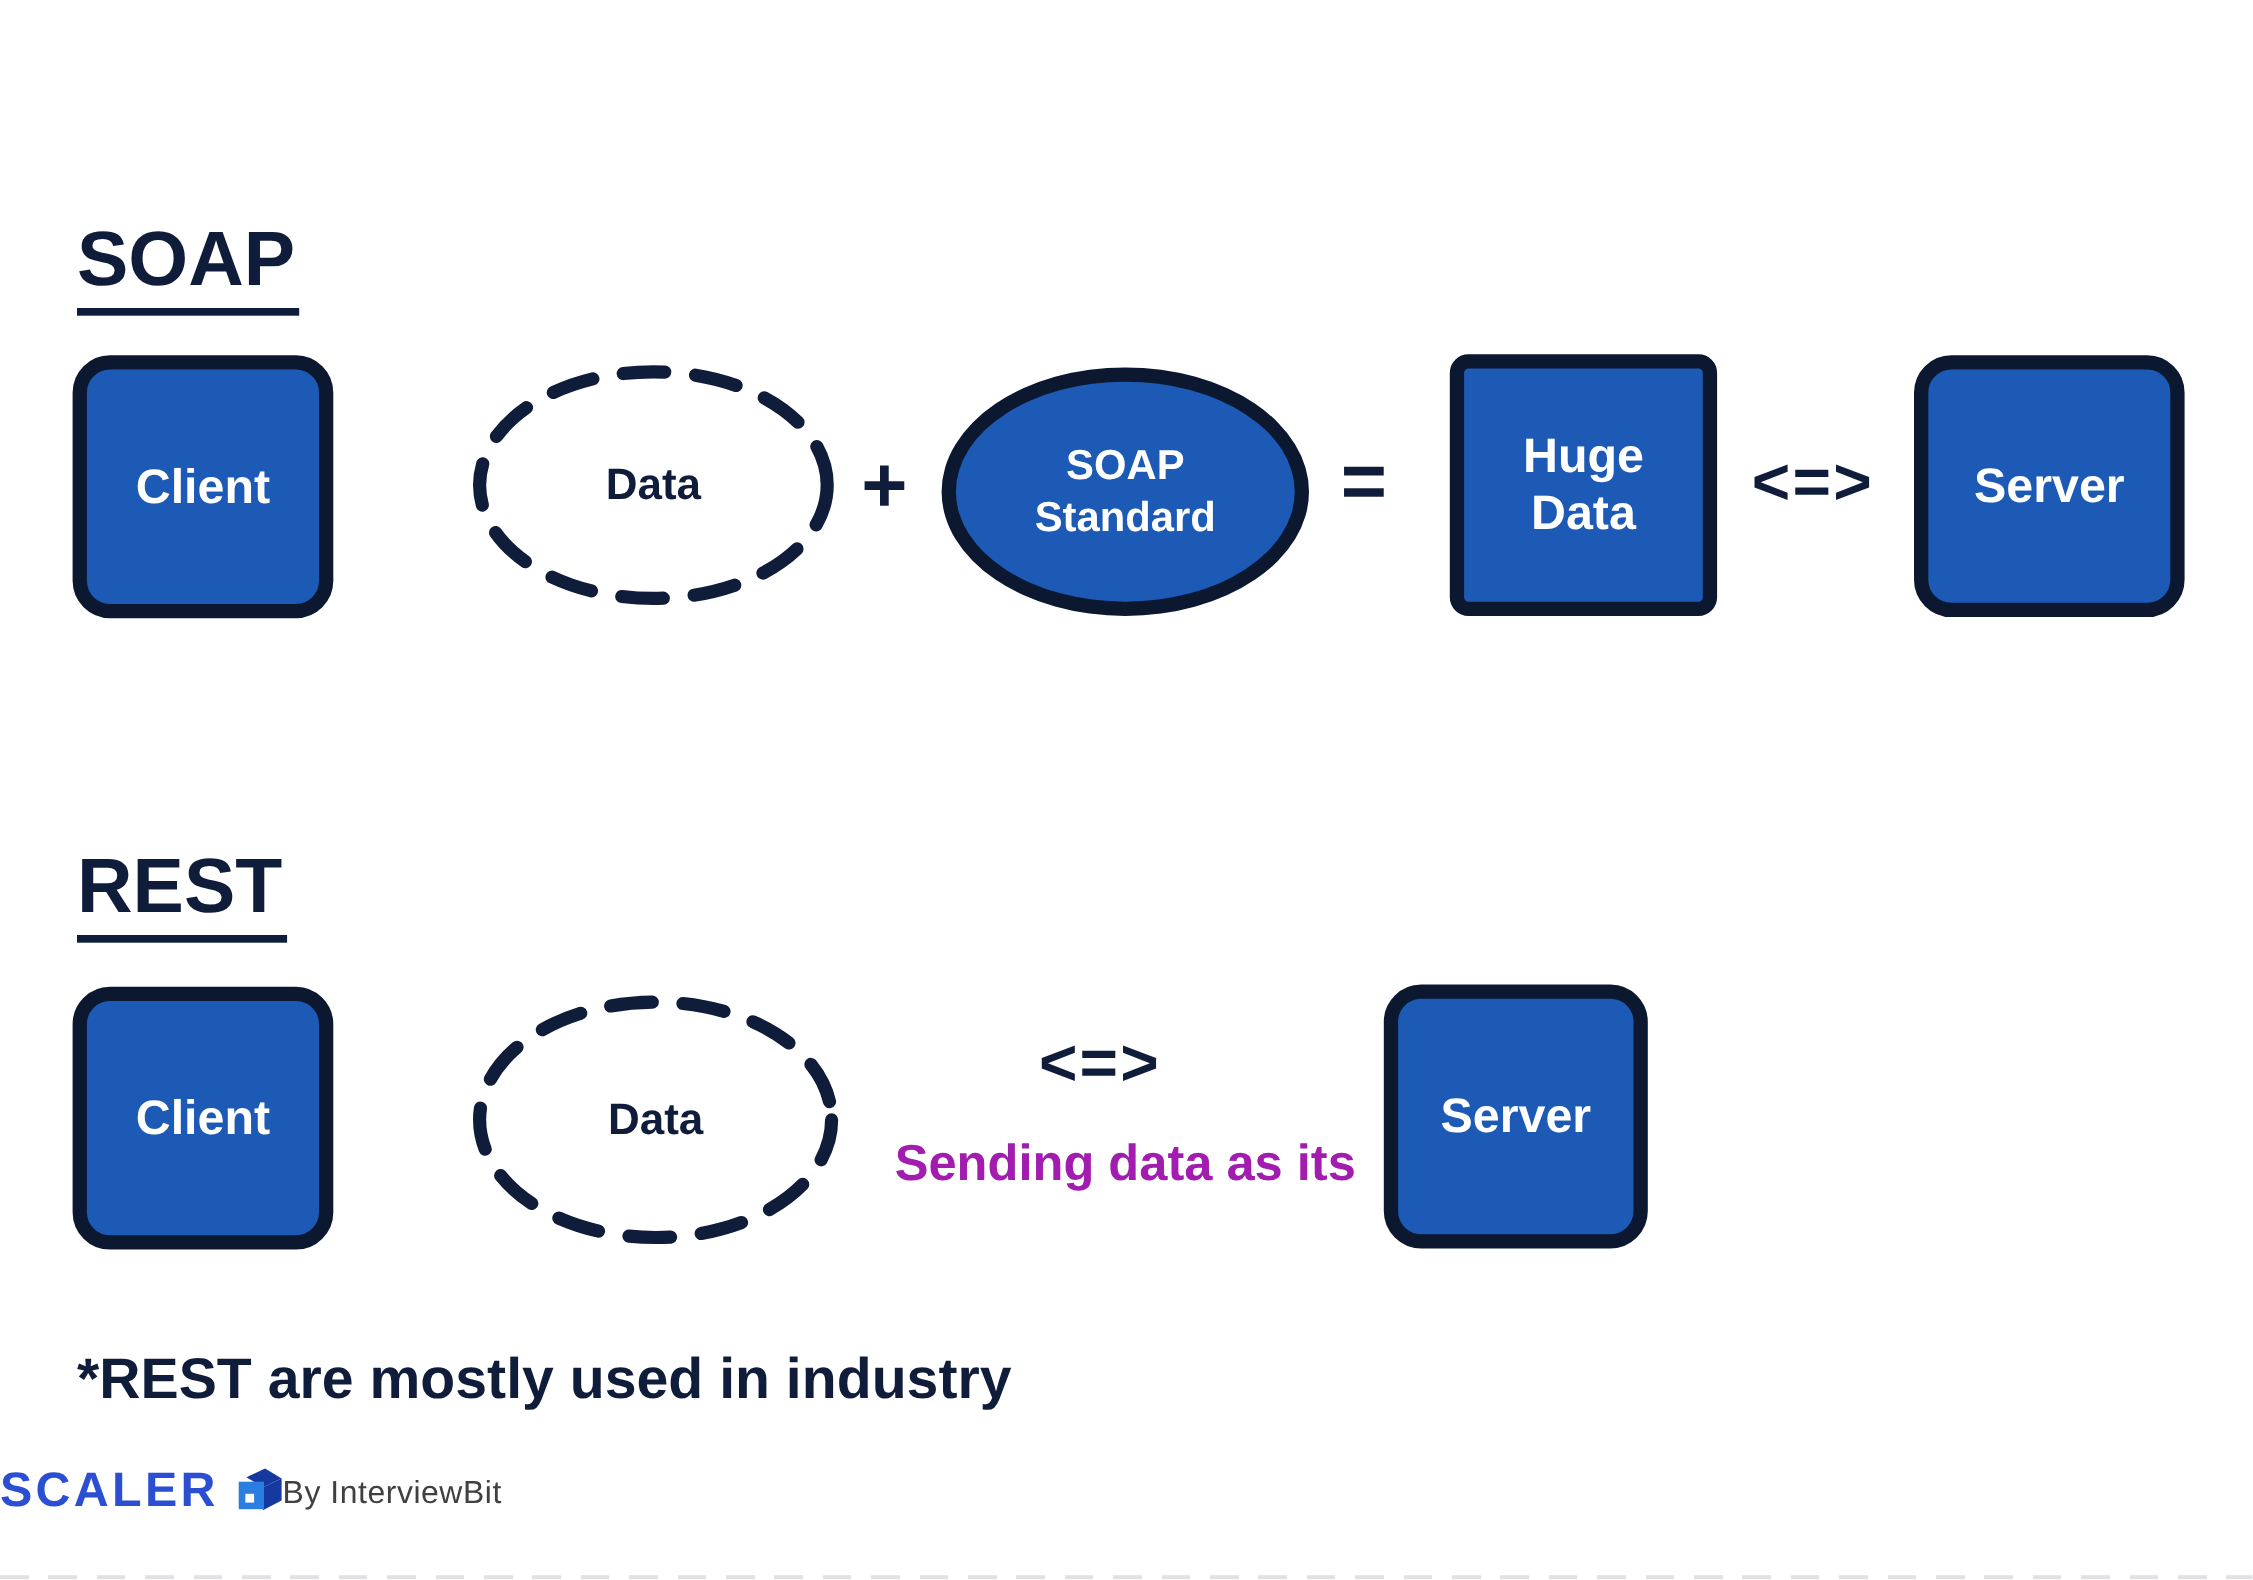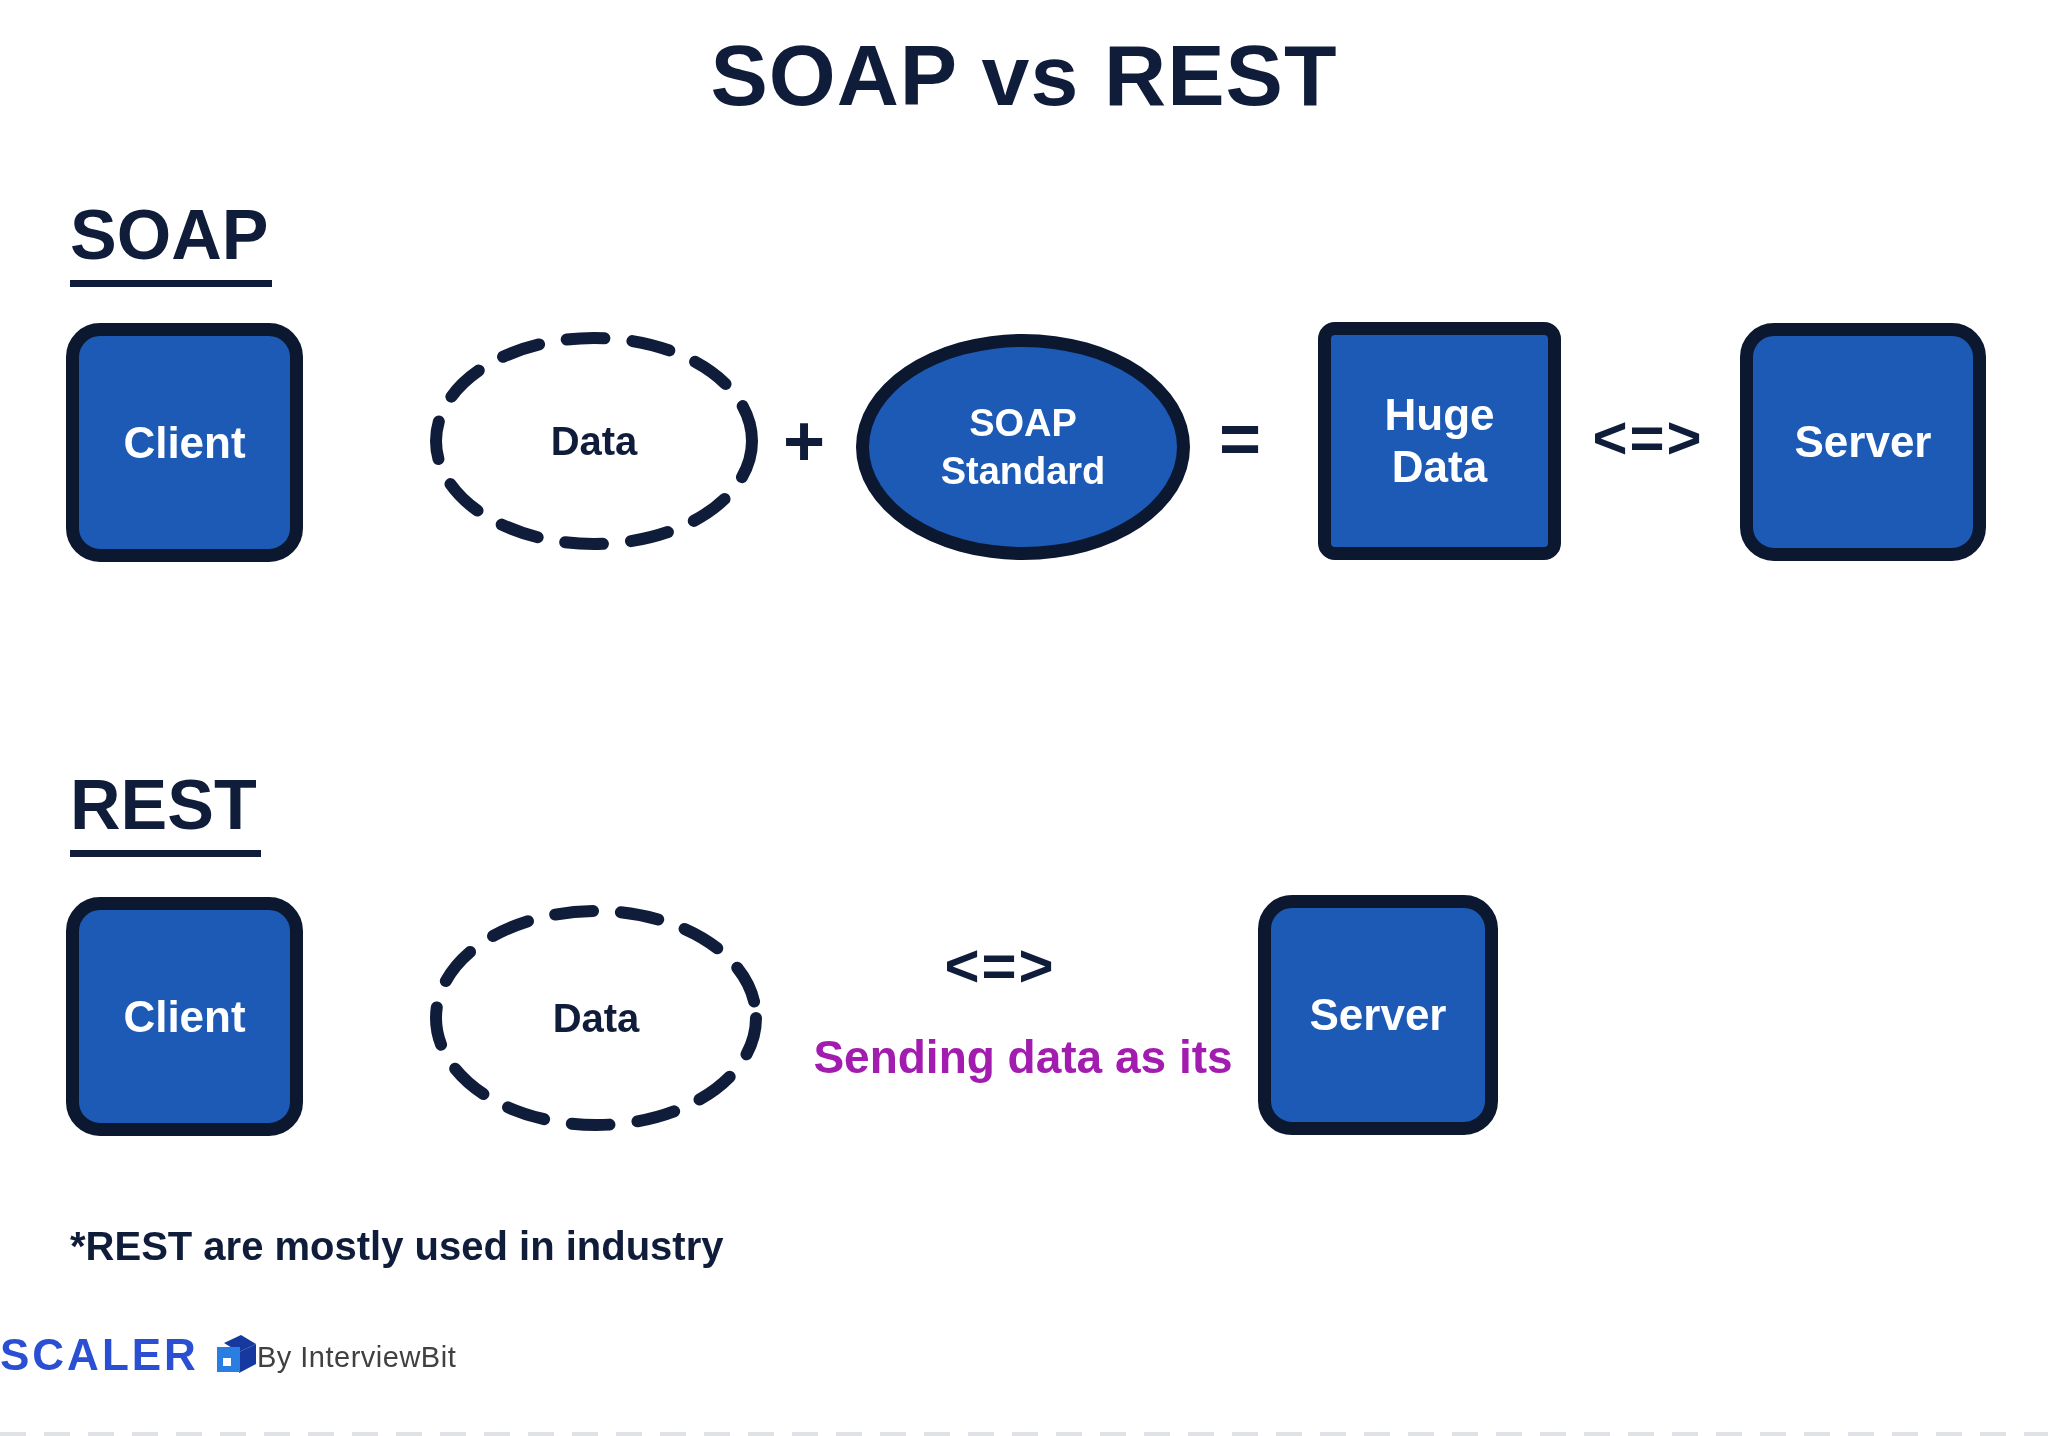--- a/index.html
+++ b/index.html
@@ -98,21 +98,21 @@
     font-size: 46px;
     font-weight: 800;
     color: #a21caf;
     white-space: nowrap;
   }
 
   .footnote {
     position: absolute;
     left: 70px;
     top: 1224px;
-    font-size: 40px;
+    font-size: 52px;
     font-weight: 800;
     color: #101d3a;
   }
 
   .logo {
     position: absolute;
     left: 0; right: 0; top: 1330px;
     display: flex;
     flex-direction: row;
     align-items: center;
@@ -130,21 +130,20 @@
     font-weight: 400;
     color: #404040;
     letter-spacing: 0.5px;
   }
 </style>
 </head>
 <body>
 
 <div class="canvas">
 
-  <div class="title">SOAP vs REST</div>
 
   <div class="section-heading heading-soap">SOAP</div>
 
   <div class="box" style="left:66px; top:323px; width:237px; height:239px;">
     <span>Client</span>
   </div>
 
   <div class="dashed-ellipse" style="left:428px; top:330px; width:332px; height:222px;">
     <svg viewBox="0 0 332 222">
       <ellipse cx="166" cy="111" rx="158" ry="103" fill="none" stroke="#101d3a" stroke-width="12" stroke-dasharray="38 28" stroke-linecap="round"></ellipse>

